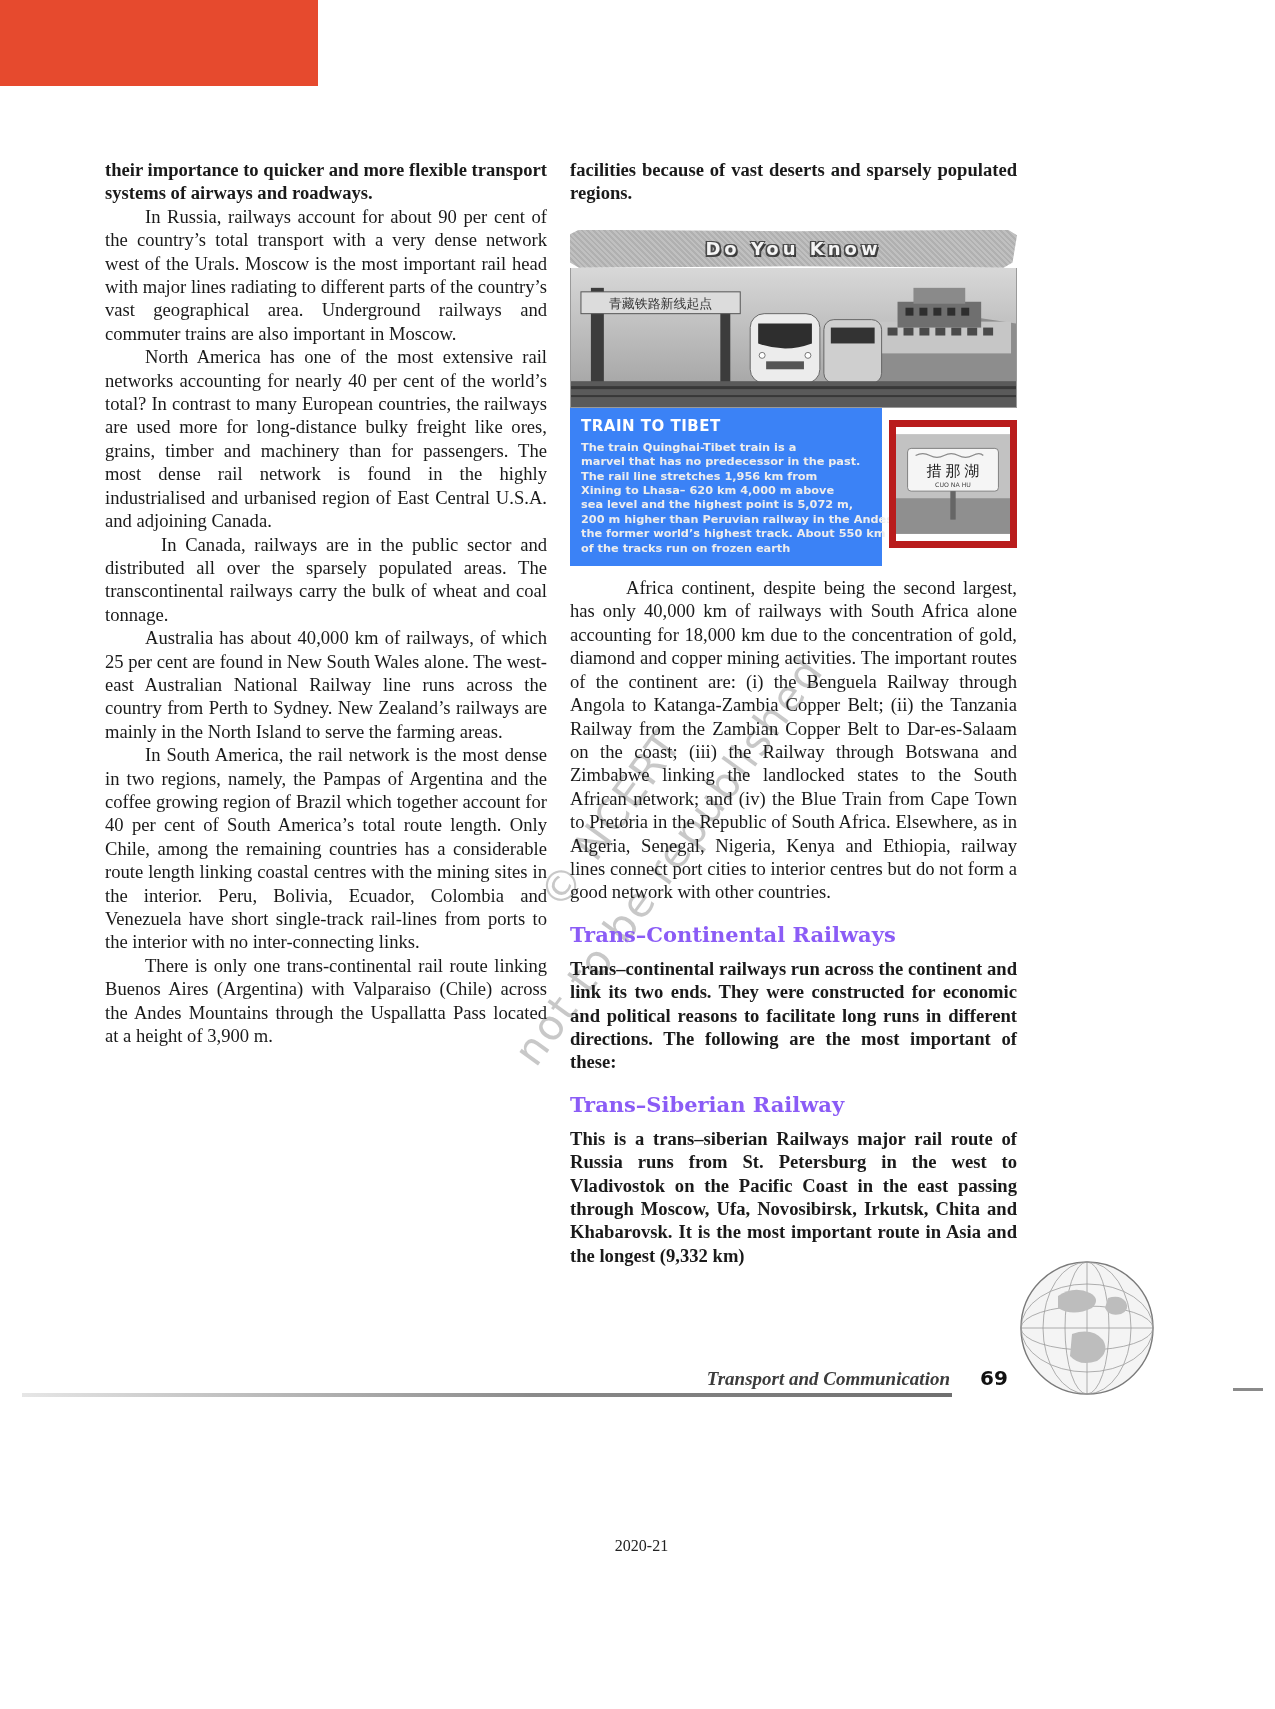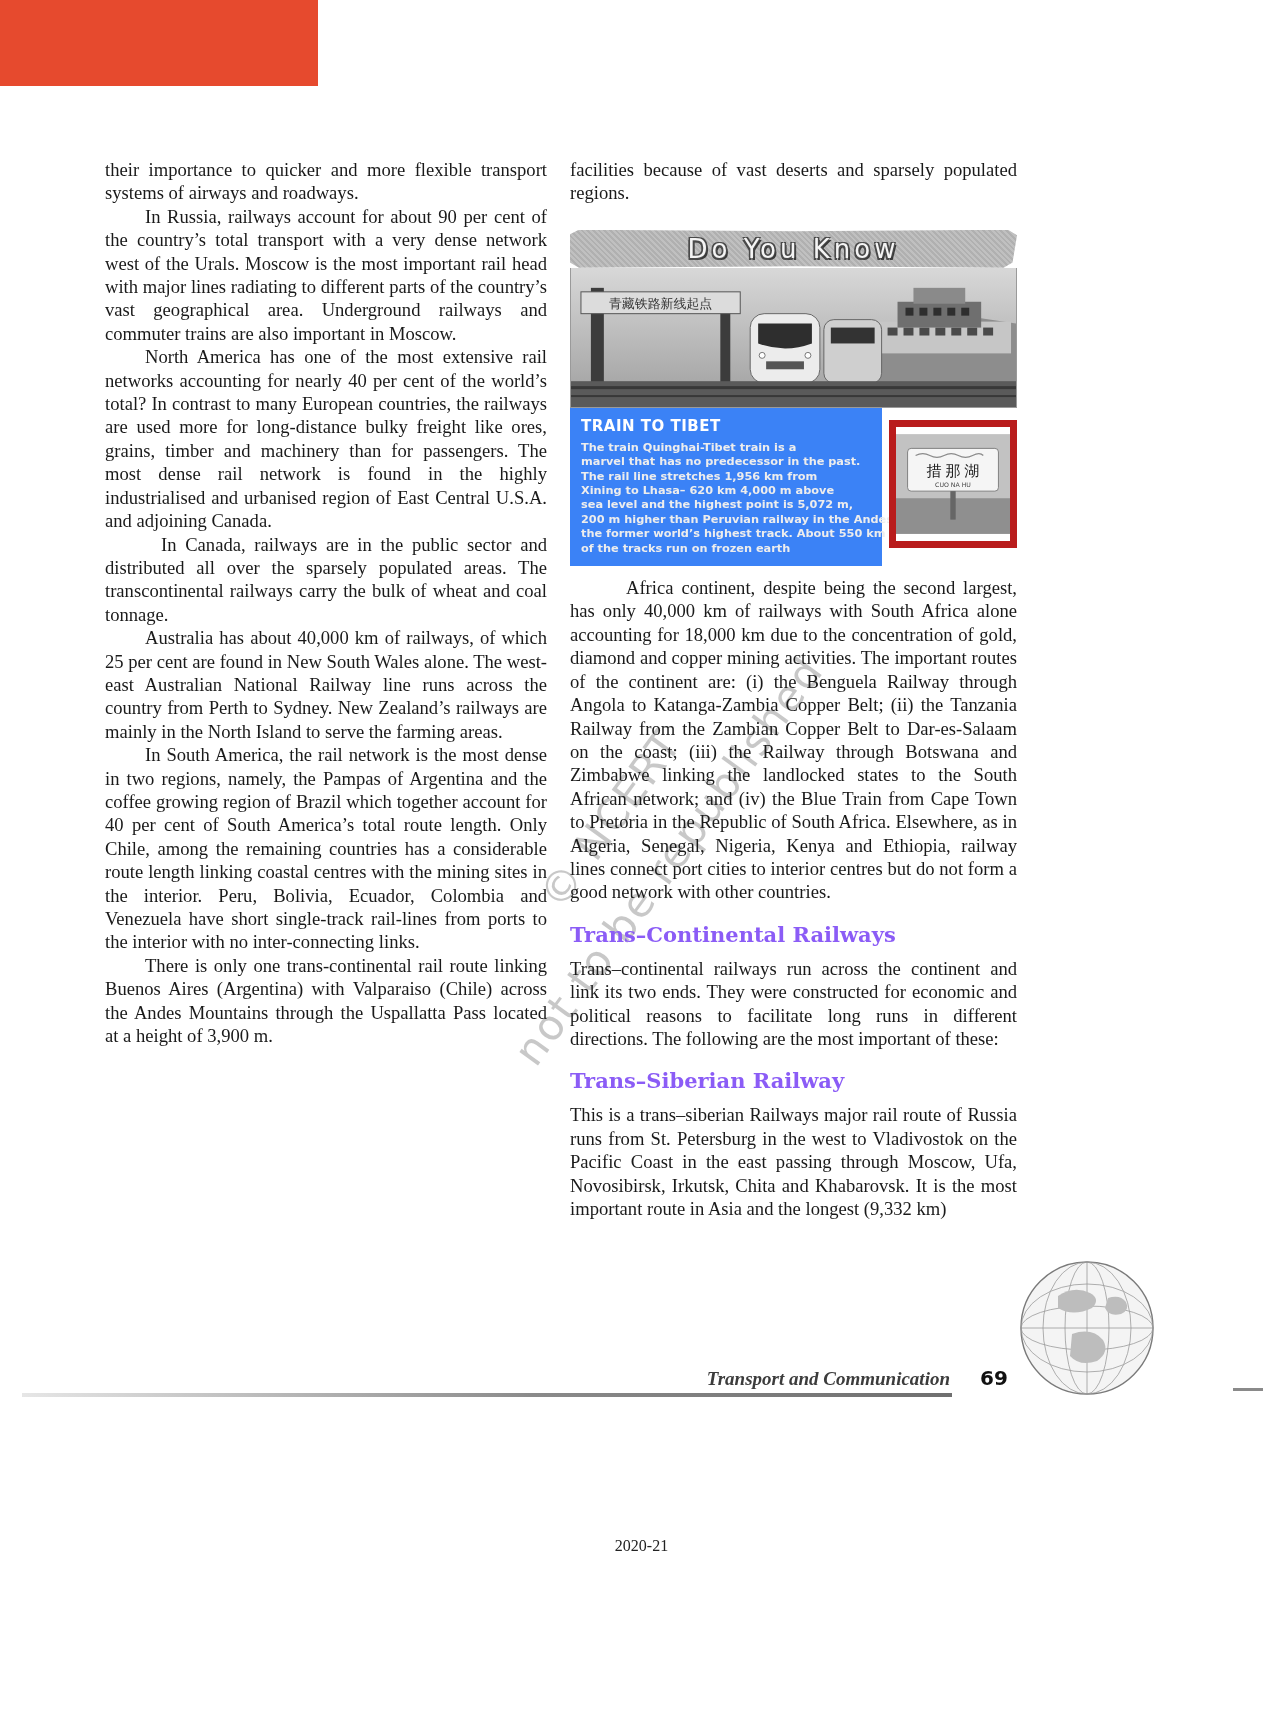--- a/index.html
+++ b/index.html
@@ -22,33 +22,33 @@
   }
 
   
   .col { position:absolute; top:158px; z-index:2; }
   .col-left  { left:105px; width:442px; }
   .col-right { left:570px; width:447px; }
   .col p {
     font-size:18.6px; line-height:23.4px; text-align:justify;
     text-indent:40px; margin:0; color:#1a1a1a;
   }
-  .col p.noindent { text-indent:0; }
+  .col p.noindent { text-indent:0;font-weight:bold; }
   .col p.bigindent { text-indent:56px; }
 
   
   .dyk { margin-top:25px; margin-bottom:10px; }
   .dyk-banner {
     height:38px; background:#b9b9b9;
     background-image:repeating-linear-gradient(45deg, rgba(255,255,255,.10) 0 2px, rgba(0,0,0,.05) 2px 4px);
     display:flex; align-items:center; justify-content:center;
     clip-path:polygon(0 12%, 2% 0, 50% 4%, 98% 0, 100% 14%, 99% 86%, 97% 100%, 50% 96%, 2% 100%, 0 86%);
   }
   .dyk-banner span {
-    font-family:"DejaVu Sans", sans-serif; font-weight:400; font-size:26px;
+    font-family:"DejaVu Sans", sans-serif; font-weight:700; font-size:18px;
     letter-spacing:4px; color:#f4f4f4;
     text-shadow:-1.5px -1.5px 0 #4a4a4a, 1.5px -1.5px 0 #4a4a4a, -1.5px 1.5px 0 #4a4a4a, 2px 2px 0 #3a3a3a;
   }
   .dyk-photo { width:447px; height:140px; border:1px solid #9a9a9a; border-top:none; }
   .dyk-photo svg { display:block; width:100%; height:100%; }
   .dyk-caption-row { display:flex; align-items:flex-start; }
   .caption-box {
     width:312px; background:#3b82f6; color:#f2f2f2; padding:9px 11px 10px 11px; min-height:124px;
   }
   .caption-title {

